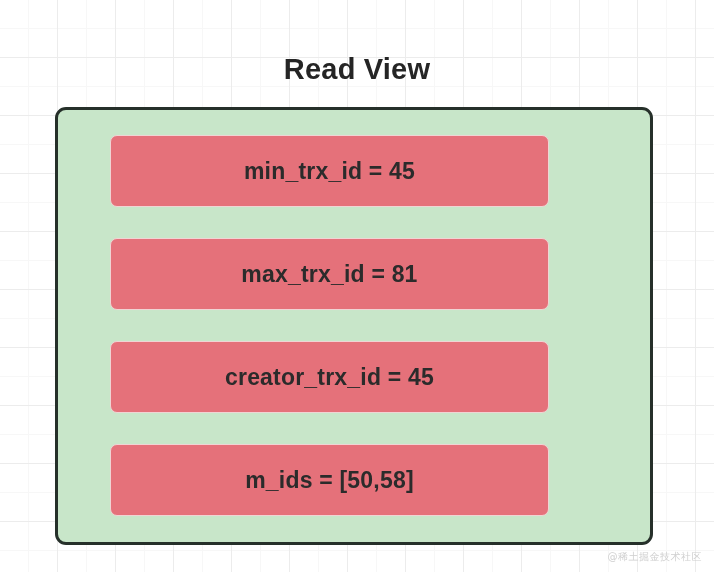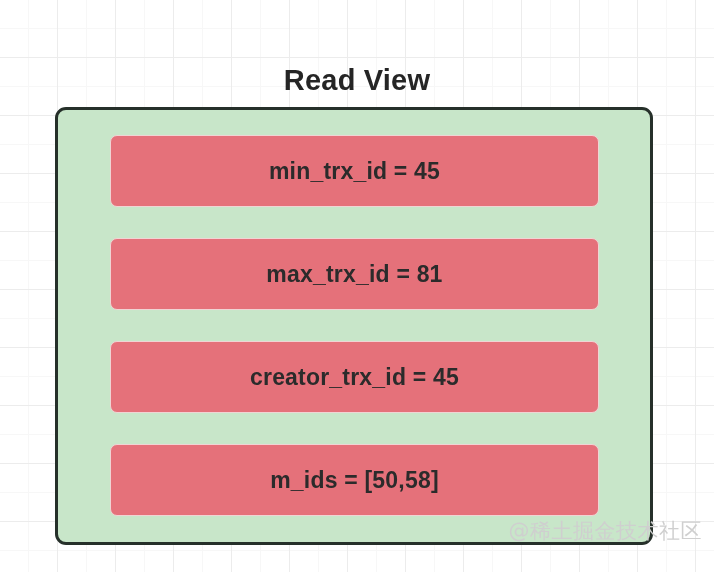--- a/index.html
+++ b/index.html
@@ -31,21 +31,21 @@
       58px 58px,
       29px 29px,
       29px 29px;
     background-position: -1px -1px, -1px -1px, -1px -1px, -1px -1px;
   }
 
   
   #diagram-title {
     position: absolute;
     left: 0;
-    top: 60px;
+    top: 49px;
     width: 714px;
     text-align: center;
     font-size: 29px;
     font-weight: bold;
     color: #252525;
     letter-spacing: 0.2px;
     line-height: 40px;
   }
 
   
@@ -65,21 +65,21 @@
   #field-list {
     position: absolute;
     left: 52px;
     top: 25px;
     width: 489px;
   }
 
   
   .field-box {
     box-sizing: border-box;
-    width: 489px;
+    width: 439px;
     height: 72px;
     margin-bottom: 31px;
     background-color: #e5717a;
     border: 1px solid #f0d4d4;
     border-radius: 7px;
     display: flex;
     align-items: center;
     justify-content: center;
     color: #2b2b2b;
     font-size: 23px;
@@ -87,22 +87,22 @@
     letter-spacing: 0.2px;
   }
   .field-box:last-child {
     margin-bottom: 3px;
   }
 
   
   #watermark {
     position: absolute;
     right: 12px;
-    bottom: 27px;
-    font-size: 21px;
+    bottom: 8px;
+    font-size: 10px;
     color: #cfcfcf;
     font-family: "DejaVu Sans", sans-serif;
     white-space: nowrap;
     letter-spacing: 0.5px;
   }
 </style>
 </head>
 <body>
 
 <div id="canvas">

